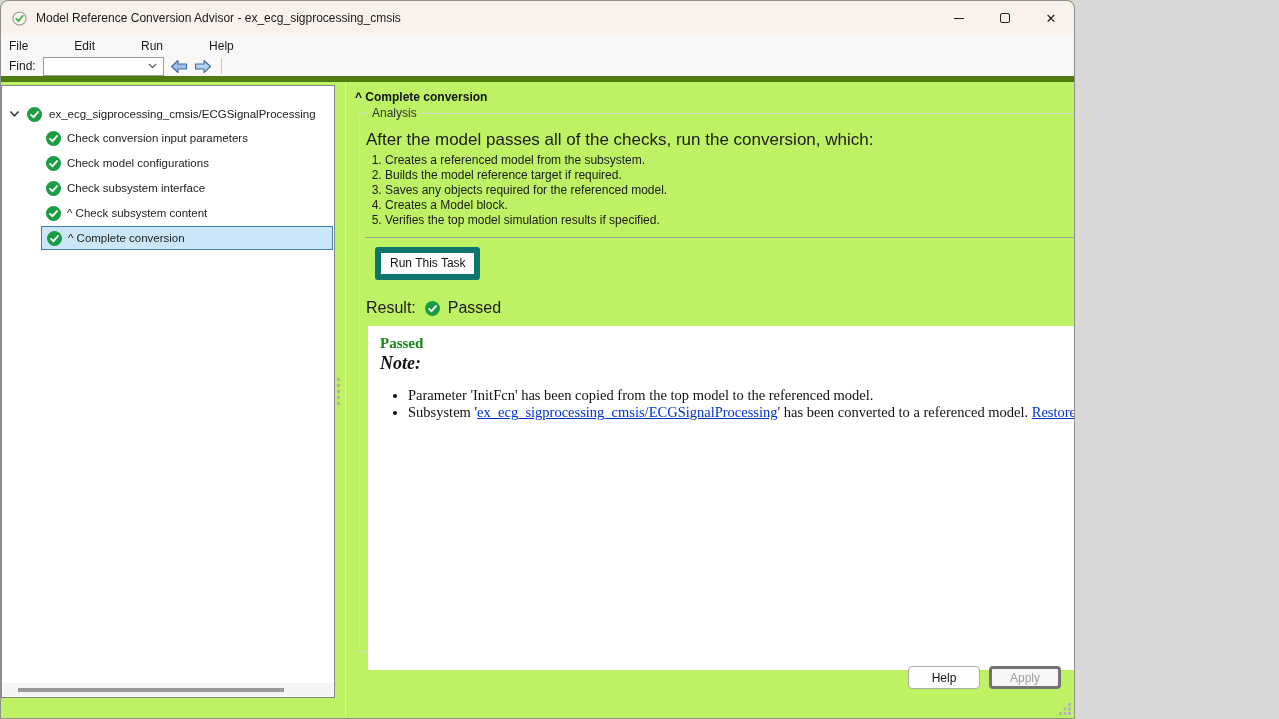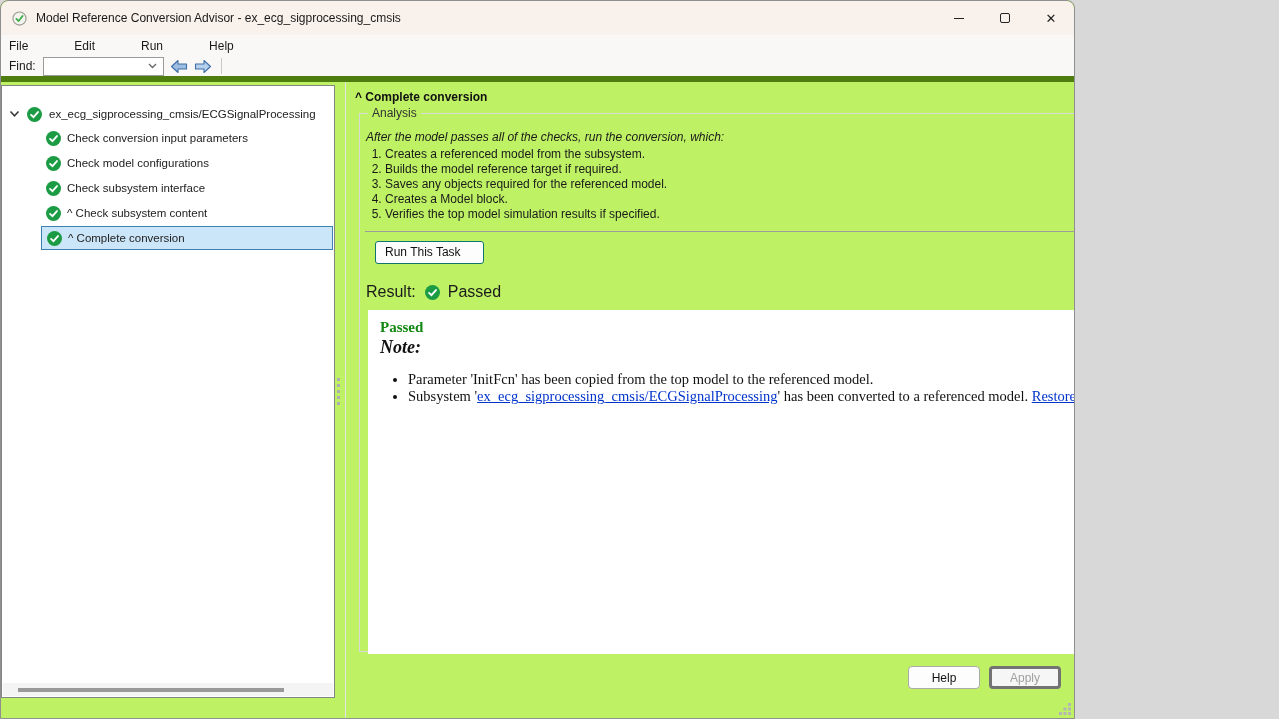--- a/index.html
+++ b/index.html
@@ -46,24 +46,24 @@
   .h-scrollbar { position:absolute; left:1px; right:1px; bottom:1px; height:13px; background:#f4f4f4; }
   .h-thumb { position:absolute; left:15px; top:5px; width:266px; height:4px; background:#999; }
   
   .splitter { position:absolute; left:336px; top:296px; width:5px; }
   .splitter i { display:block; width:3px; height:3px; background:#aeaeae; margin:0 0 3px 0; }
   
   .right-panel { position:absolute; left:344px; top:0; right:0; bottom:0; border-left:1px solid #e3e3e3; }
   .task-header { position:absolute; left:9px; top:8px; font-size:12px; font-weight:bold; color:#111; }
   fieldset.analysis { position:absolute; left:13px; top:24px; width:905px; height:546px; border:1px solid #d9d9d9; margin:0; padding:0 4px; background:transparent; }
   fieldset.analysis legend { margin-left:4px; padding:0 4px; font-size:12px; color:#333; }
-  .analysis-intro { margin:10px 0 0 2px; font-size:12px;font-style:italic; }
+  .analysis-intro { margin:10px 0 0 2px; font-size:17px; }
   ol.steps { margin:3px 0 0 0; padding-left:21px; font-size:12px; line-height:15px; }
   .analysis-sep { height:1px; background:#9d9d9d; margin:9px 1px 0 1px; }
-  .run-btn { display:inline-block; margin:9px 0 0 11px; padding:3px 22px 4px 9px; font-size:12px; font-family:"Liberation Sans",sans-serif; background:#fdfdfd; border:1px solid #0f766e; border-radius:3px; color:#111; }
+  .run-btn { display:inline-block; margin:9px 0 0 11px; padding:3px 8px 4px 9px; font-size:12px; font-family:"Liberation Sans",sans-serif; background:#fdfdfd; border:6px solid #0f766e; border-radius:3px; color:#111; }
   .result-row { margin:19px 0 0 2px; display:flex; align-items:center; font-size:16px; }
   .result-row .check-icon { margin-left:9px; }
   .result-status { margin-left:8px; }
   .report-box { margin:9px 4px 0 4px; height:344px; background:#fff; overflow:hidden; }
   .report-heading { font-family:"Liberation Serif",serif; font-size:15px; font-weight:bold; color:#128812; margin:9px 0 0 12px; }
   .report-note { font-family:"Liberation Serif",serif; font-size:18px; font-weight:bold; color:#111; margin:1px 0 0 12px;font-style:italic; }
   ul.report-bullets { font-family:"Liberation Serif",serif; font-size:14.5px; color:#111; margin:13px 0 0 0; padding-left:40px; line-height:16.5px; }
   ul.report-bullets li { margin-bottom:0; }
   a.report-link { color:#0033cc; text-decoration:underline; font-family:"Liberation Serif",serif; cursor:pointer; }
   .footer-btn { position:absolute; bottom:29px; width:72px; height:23px; font-size:12px; font-family:"Liberation Sans",sans-serif; border-radius:4px; display:flex; align-items:center; justify-content:center; }

